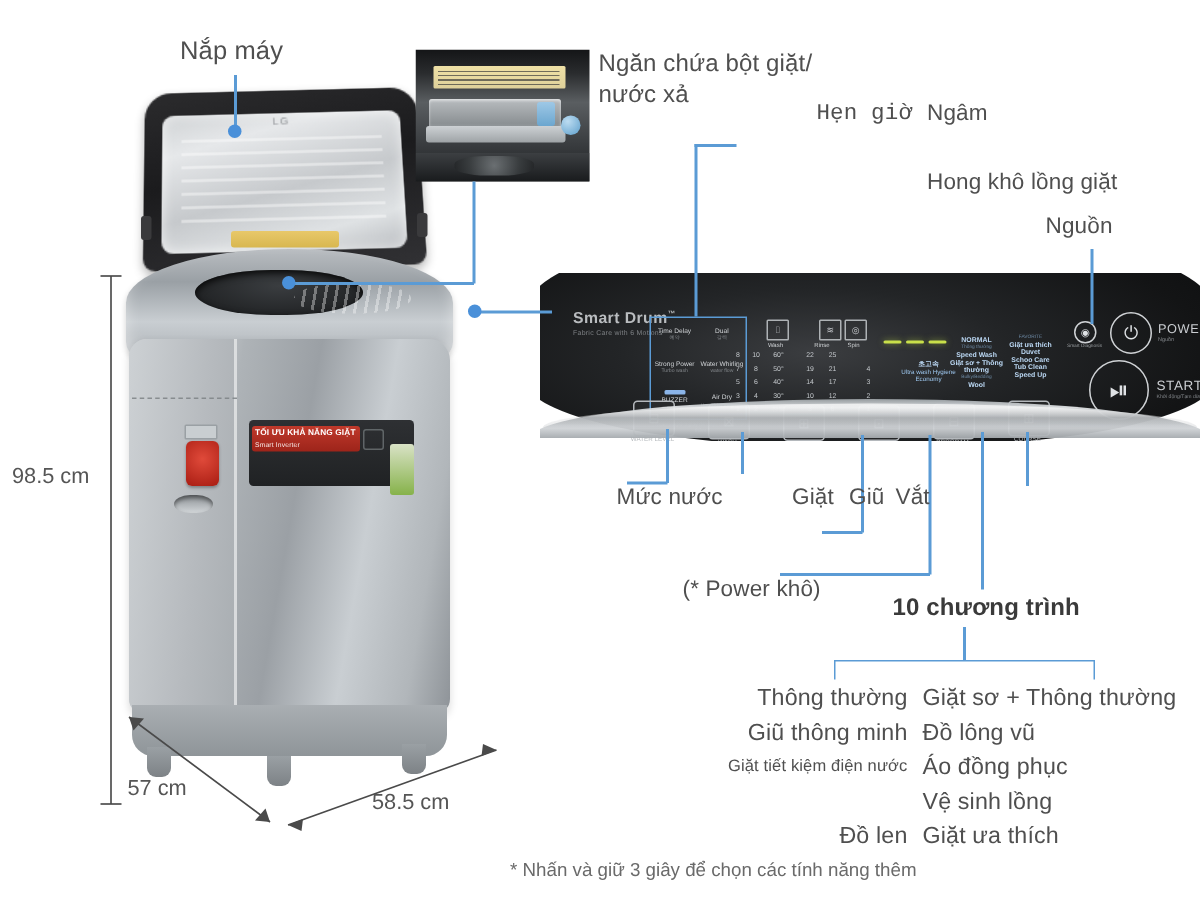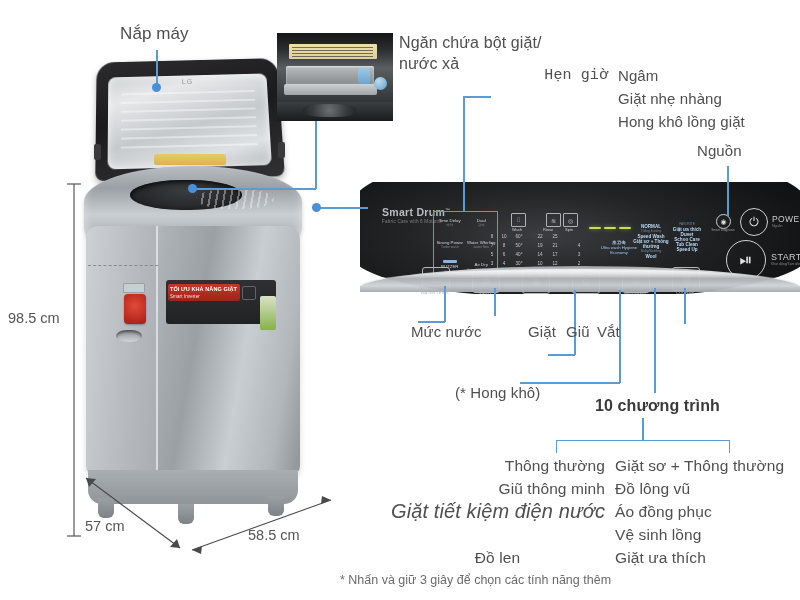--- a/index.html
+++ b/index.html
@@ -551,37 +551,36 @@
   <div class="brk" style="left:556px;top:440px;width:172px;height:12px;"></div>
 
   <div class="lbl" style="left:120px;top:24px;font-size:17px;">Nắp máy</div>
 
   <div class="lbl" style="left:399px;top:32px;font-size:16px;white-space:pre-line;line-height:21px;">Ngăn chứa bột giặt/
 nước xả</div>
 
   <div class="lbl r" style="left:478px;top:66px;width:130px;font-family:Liberation Mono, monospace;">Hẹn giờ</div>
 
   <div class="lbl" style="left:618px;top:66px;">Ngâm</div>
-  <div class="lbl" style="left:618px;top:89px;">Giặt nhẹ nhàng</div>
   <div class="lbl" style="left:618px;top:112px;">Hong khô lồng giặt</div>
 
   <div class="lbl" style="left:697px;top:141px;">Nguồn</div>
 
   <div class="lbl" style="left:411px;top:322px;">Mức nước</div>
   <div class="lbl" style="left:528px;top:322px;">Giặt</div>
   <div class="lbl" style="left:566px;top:322px;">Giũ</div>
   <div class="lbl" style="left:597px;top:322px;">Vắt</div>
-  <div class="lbl" style="left:455px;top:383px;">(* Hong khô)</div>
+  <div class="lbl" style="left:455px;top:383px;">(* Power khô)</div>
 
   <div class="lbl bold" style="left:595px;top:396px;font-size:16px;">10 chương trình</div>
 
   <div class="lbl r" style="left:390px;top:456px;width:215px;font-size:15.5px;">Thông thường</div>
   <div class="lbl r" style="left:390px;top:479px;width:215px;font-size:15.5px;">Giũ thông minh</div>
-  <div class="lbl r" style="left:390px;top:502px;width:215px;font-size:20px;font-style:italic;">Giặt tiết kiệm điện nước</div>
-  <div class="lbl r" style="left:390px;top:548px;width:215px;font-size:15.5px;text-align:center;">Đồ len</div>
+  <div class="lbl r" style="left:390px;top:502px;width:215px;font-size:11px;">Giặt tiết kiệm điện nước</div>
+  <div class="lbl r" style="left:390px;top:548px;width:215px;font-size:15.5px;">Đồ len</div>
 
   <div class="lbl" style="left:615px;top:456px;font-size:15.5px;">Giặt sơ + Thông thường</div>
   <div class="lbl" style="left:615px;top:479px;font-size:15.5px;">Đồ lông vũ</div>
   <div class="lbl" style="left:615px;top:502px;font-size:15.5px;">Áo đồng phục</div>
   <div class="lbl" style="left:615px;top:525px;font-size:15.5px;">Vệ sinh lồng</div>
   <div class="lbl" style="left:615px;top:548px;font-size:15.5px;">Giặt ưa thích</div>
 
   <div class="foot" style="left:340px;top:573px;">* Nhấn và giữ 3 giây để chọn các tính năng thêm</div>
 
   <svg class="abs" style="left:60px;top:180px;width:30px;height:370px;overflow:visible;">

